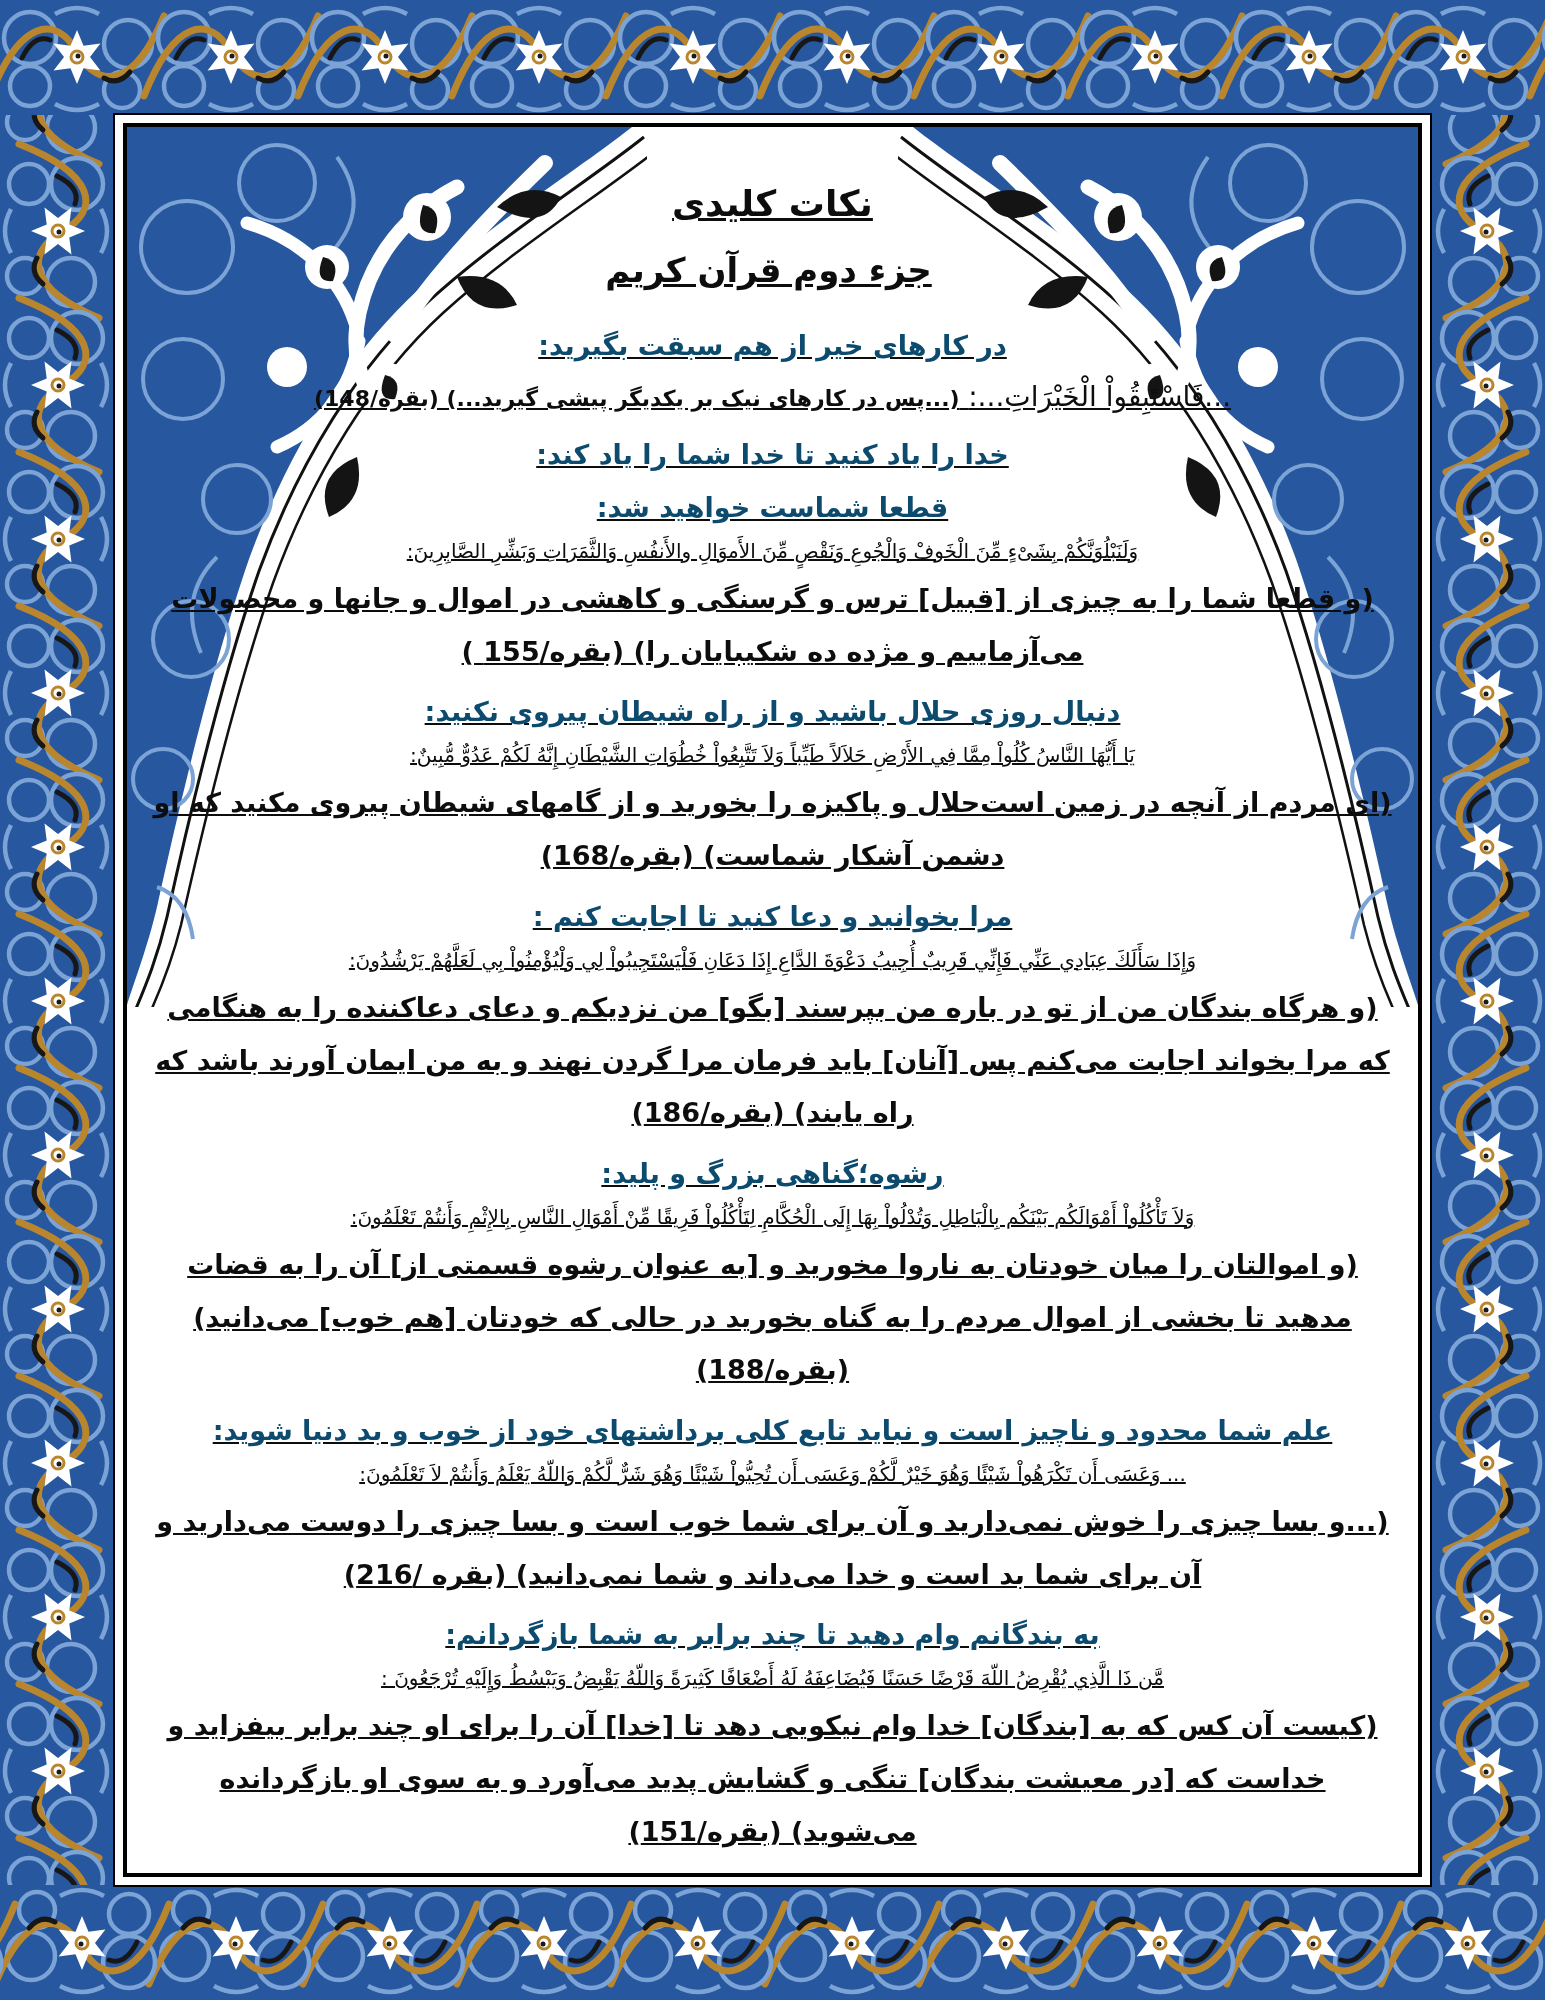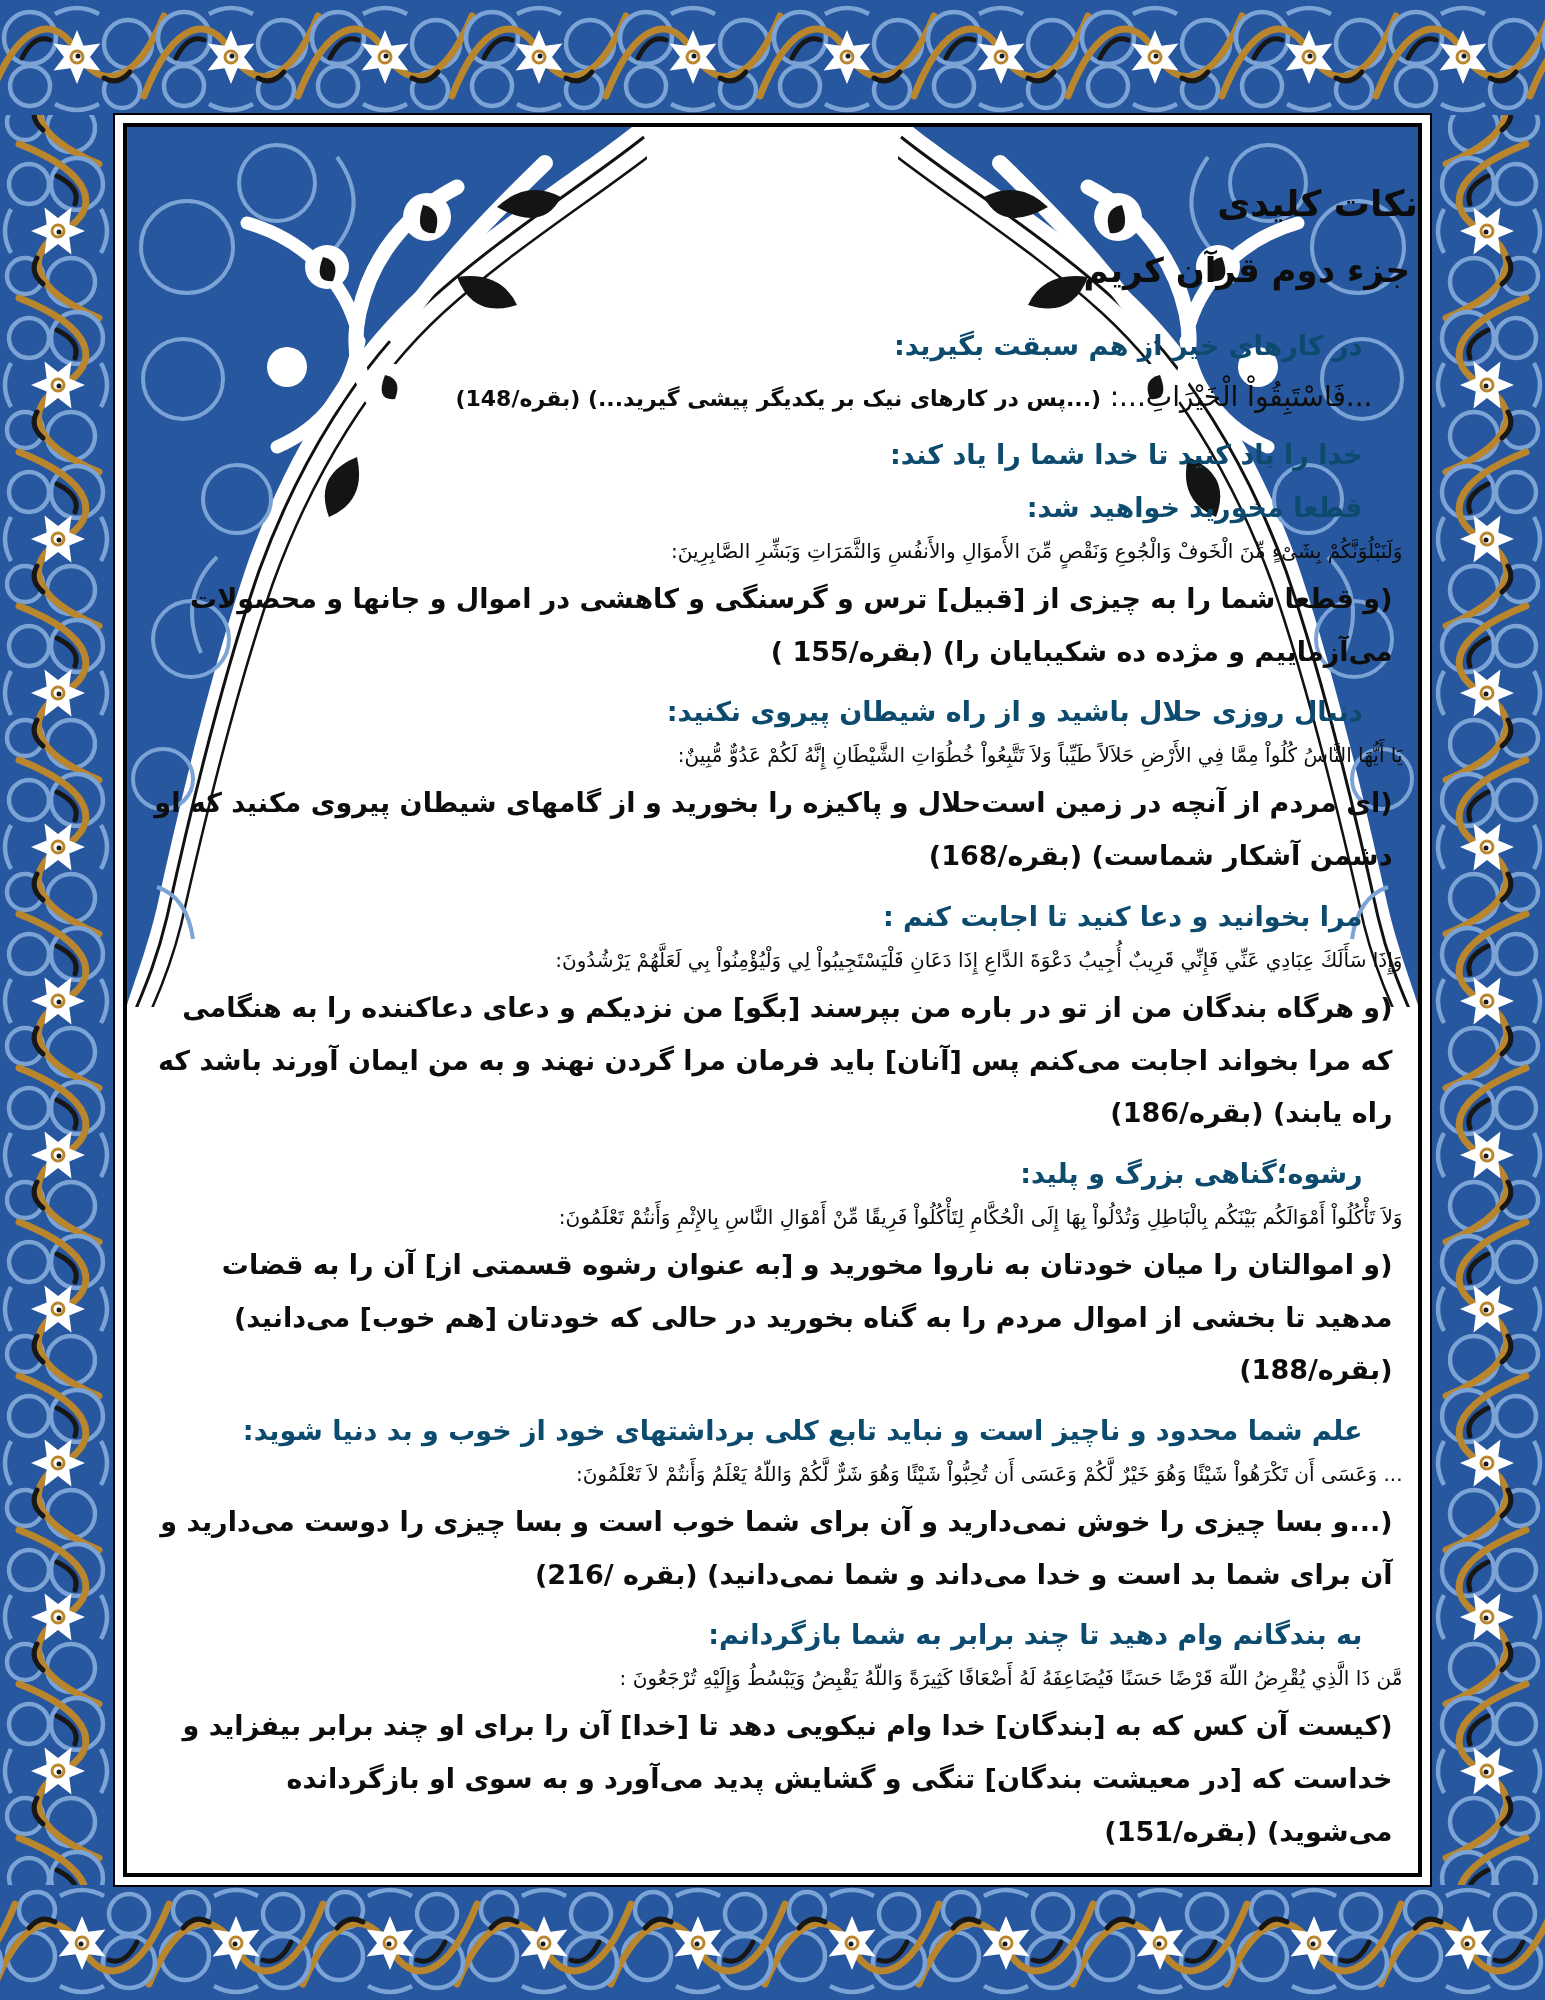--- a/index.html
+++ b/index.html
@@ -27,21 +27,21 @@
   .corner{position:absolute;top:0;width:520px;height:880px;pointer-events:none;z-index:3;}
   .corner-left{left:0;}
   .corner-right{right:0;}
   .cblue{fill:#27579e;}
   .cline{fill:none;stroke:#111;}
   .cscroll{fill:none;stroke:#7ba3d6;stroke-width:4;}
   .cwhite{fill:none;stroke:#fff;stroke-linecap:round;}
   .cpetal{fill:#fff;}
   .cleaf{fill:#141414;}
   
-  .content{position:absolute;inset:0;z-index:4;text-align:right;direction:rtl;color:#0d0d0d;}
+  .content{position:absolute;inset:0;z-index:4;text-align:center;direction:rtl;color:#0d0d0d;text-decoration:underline;}
   .page-title{font-size:36px;font-weight:700;padding-top:56px;margin:0 0 26px 0;}
   .page-subtitle{font-size:34px;font-weight:700;margin:0 8px 36px 0;}
   .section{margin:0 0 14px 0;}
   .sec-heading{color:#0c4a6e;font-size:27px;font-weight:700;line-height:1.45;margin:0 auto 8px auto;max-width:1180px;}
   .ar{font-size:20px;font-weight:400;line-height:1.6;margin:0 auto 6px auto;max-width:1260px;}
   .fa{font-size:27px;font-weight:700;line-height:1.95;margin:0 auto 0 auto;max-width:1240px;}
   .vline{font-size:27px;line-height:1.7;margin:0 auto 0 auto;max-width:1200px;}
   .vline .arpart{font-weight:400;font-size:28px;}
   .vline .fapart{font-weight:700;font-size:22px;}
 </style>
@@ -158,21 +158,21 @@
       <div class="section">
         <h3 class="sec-heading">در کارهای خیر از هم سبقت بگیرید:</h3>
         <p class="vline"><span class="arpart">...فَاسْتَبِقُواْ الْخَيْرَاتِ...:</span> <span class="fapart">(...پس در کارهای نیک بر یکدیگر پیشی گیرید...) (بقره/148)</span></p>
       </div>
 
       <div class="section">
         <h3 class="sec-heading">خدا را یاد کنید تا خدا شما را یاد کند:</h3>
       </div>
 
       <div class="section">
-        <h3 class="sec-heading">قطعا مخورید خواهید شد:</h3>
+        <h3 class="sec-heading">قطعا شماست خواهید شد:</h3>
         <p class="ar">وَلَنَبْلُوَنَّكُمْ بِشَیْءٍ مِّنَ الْخَوفْ وَالْجُوعِ وَنَقْصٍ مِّنَ الأَموَالِ والأَنفُسِ وَالثَّمَرَاتِ وَبَشِّرِ الصَّابِرِينَ:</p>
         <p class="fa">(و قطعا شما را به چیزی از [قبیل] ترس و گرسنگی و کاهشی در اموال و جانها و محصولات می‌آزماییم و مژده ده شکیبایان را) (بقره/155 )</p>
       </div>
 
       <div class="section">
         <h3 class="sec-heading">دنبال روزی حلال باشید و از راه شیطان پیروی نکنید:</h3>
         <p class="ar">يَا أَيُّهَا النَّاسُ كُلُواْ مِمَّا فِي الأَرْضِ حَلاَلاً طَيِّباً وَلاَ تَتَّبِعُواْ خُطُوَاتِ الشَّيْطَانِ إِنَّهُ لَكُمْ عَدُوٌّ مُّبِينٌ:</p>
         <p class="fa">(ای مردم از آنچه در زمین است‌حلال و پاکیزه را بخورید و از گامهای شیطان پیروی مکنید که او دشمن آشکار شماست) (بقره/168)</p>
       </div>
 

